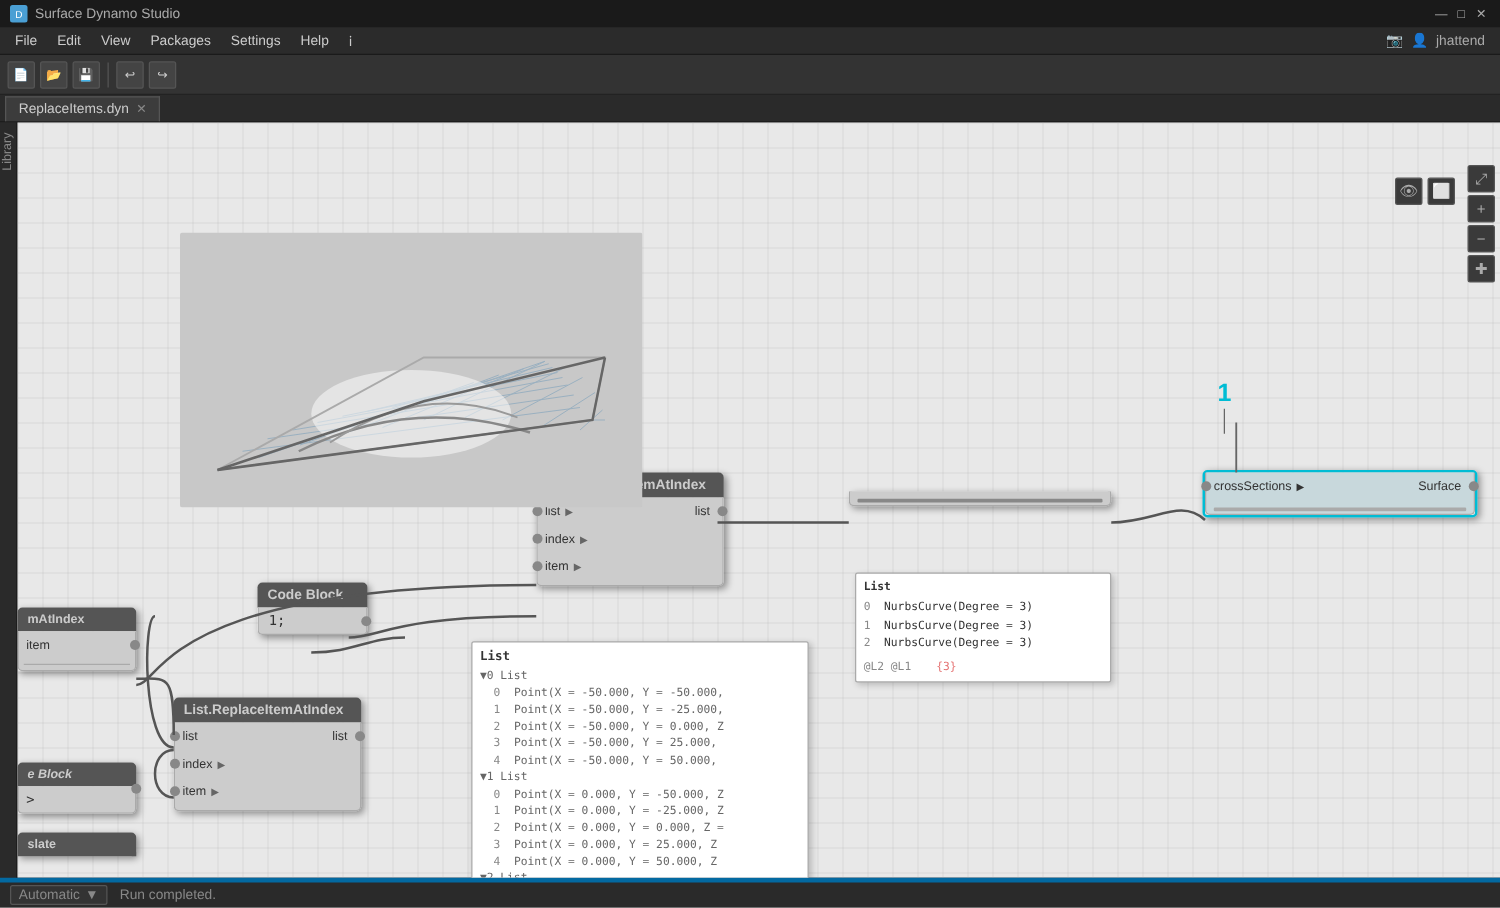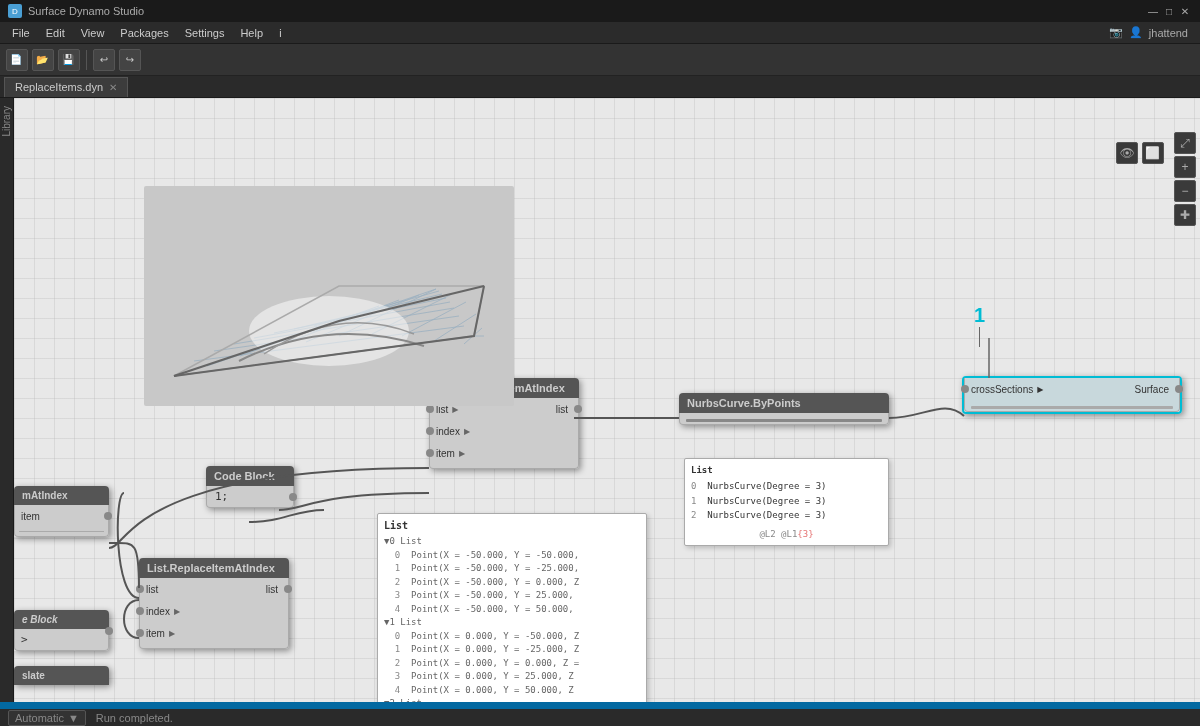--- a/index.html
+++ b/index.html
@@ -143,21 +143,21 @@
       background-image:
         linear-gradient(rgba(180,180,180,0.3) 1px, transparent 1px),
         linear-gradient(90deg, rgba(180,180,180,0.3) 1px, transparent 1px);
       background-size: 20px 20px;
     }
 
     
     #statusbar {
       height: 24px;
       background: #2a2a2a;
-      border-top: 7px solid #0369a1;
+      border-top: 4px solid #0369a1;
       display: flex;
       align-items: center;
       padding: 0 8px;
       font-size: 11px;
       color: #888;
       gap: 10px;
     }
     .status-dropdown {
       display: flex; align-items: center; gap: 4px;
       background: #333; border: 1px solid #555;
@@ -532,21 +532,20 @@
         </div>
         <div class="node-port with-arrow">
           <div class="port-dot-left"></div>
           <span>item</span>
         </div>
         <div style="height:4px;"></div>
       </div>
     </div>
 
     <div class="node node-nurbs" style="left:665px;top:295px;width:210px;">
-      <div class="node-header">NurbsCurve.ByPoints</div>
       <div class="node-body" style="background:#ccc;position:relative;">
         <div style="height:4px;"></div>
 
         <div style="height:3px;background:#888;margin:2px 6px;border-radius:1px;"></div>
       </div>
     </div>
 
     <div class="node node-byloft" style="left:948px;top:278px;width:220px;">
       <div class="node-body" style="position:relative;">
         <div class="node-port">
@@ -587,21 +586,21 @@
 
     </div>
 
     <div class="nurbs-preview" style="left:670px;top:360px;width:205px;z-index:5;">
       <div style="font-weight:bold;margin-bottom:2px;">List</div>
       <div style="font-size:9px;line-height:1.6;">
         <div><span style="color:#888;">0</span>&nbsp; NurbsCurve(Degree = 3)</div>
         <div><span style="color:#888;">1</span>&nbsp; NurbsCurve(Degree = 3)</div>
         <div><span style="color:#888;">2</span>&nbsp; NurbsCurve(Degree = 3)</div>
       </div>
-      <div style="display:flex;justify-content:center;margin-top:4px;color:#888;font-size:9px;">
+      <div style="display:flex;justify-content:flex-start;margin-top:4px;color:#888;font-size:9px;gap:20px;">
         <span>@L2 @L1</span>
         <span style="color:#e57373;">{3}</span>
       </div>
     </div>
 
     <div id="header-right">
       <div class="hdr-btn">👁</div>
       <div class="hdr-btn">⬜</div>
     </div>
 

